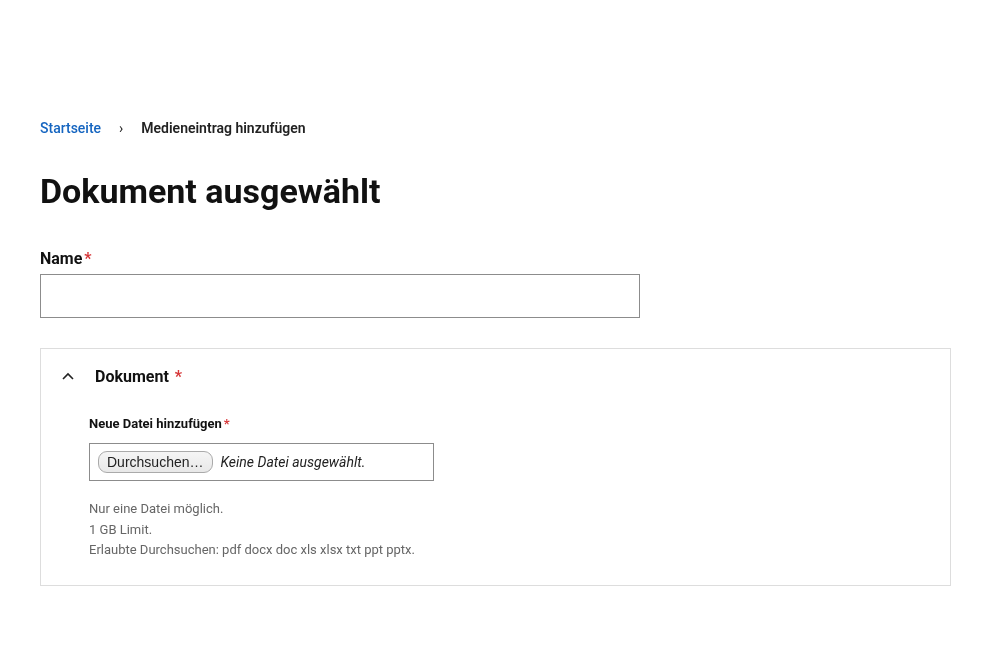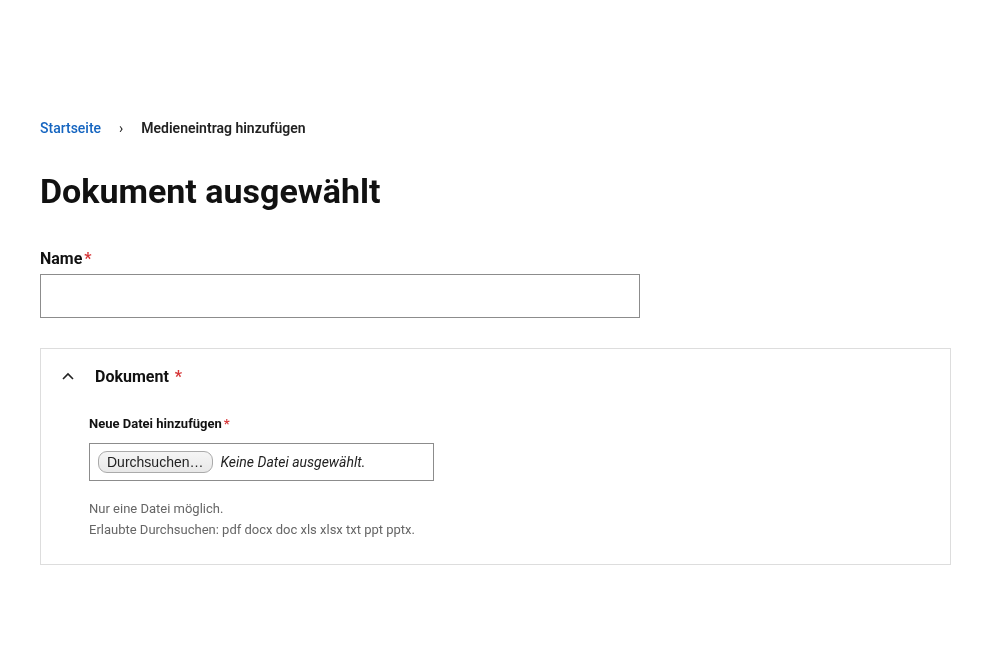--- a/index.html
+++ b/index.html
@@ -170,19 +170,20 @@
         <span>Neue Datei hinzufügen</span><span class="required-marker">*</span>
       </label>
 
       <div class="file-input-wrapper">
         <button type="button" class="browse-button">Durchsuchen…</button>
         <span class="file-status">Keine Datei ausgewählt.</span>
       </div>
 
       <div class="file-hints">
         <div>Nur eine Datei möglich.</div>
+        <div>1 GB Limit.</div>
         <div>Erlaubte Durchsuchen: pdf docx doc xls xlsx txt ppt pptx.</div>
       </div>
 
     </div>
   </div>
 
 </div>
 
 </body></html>

